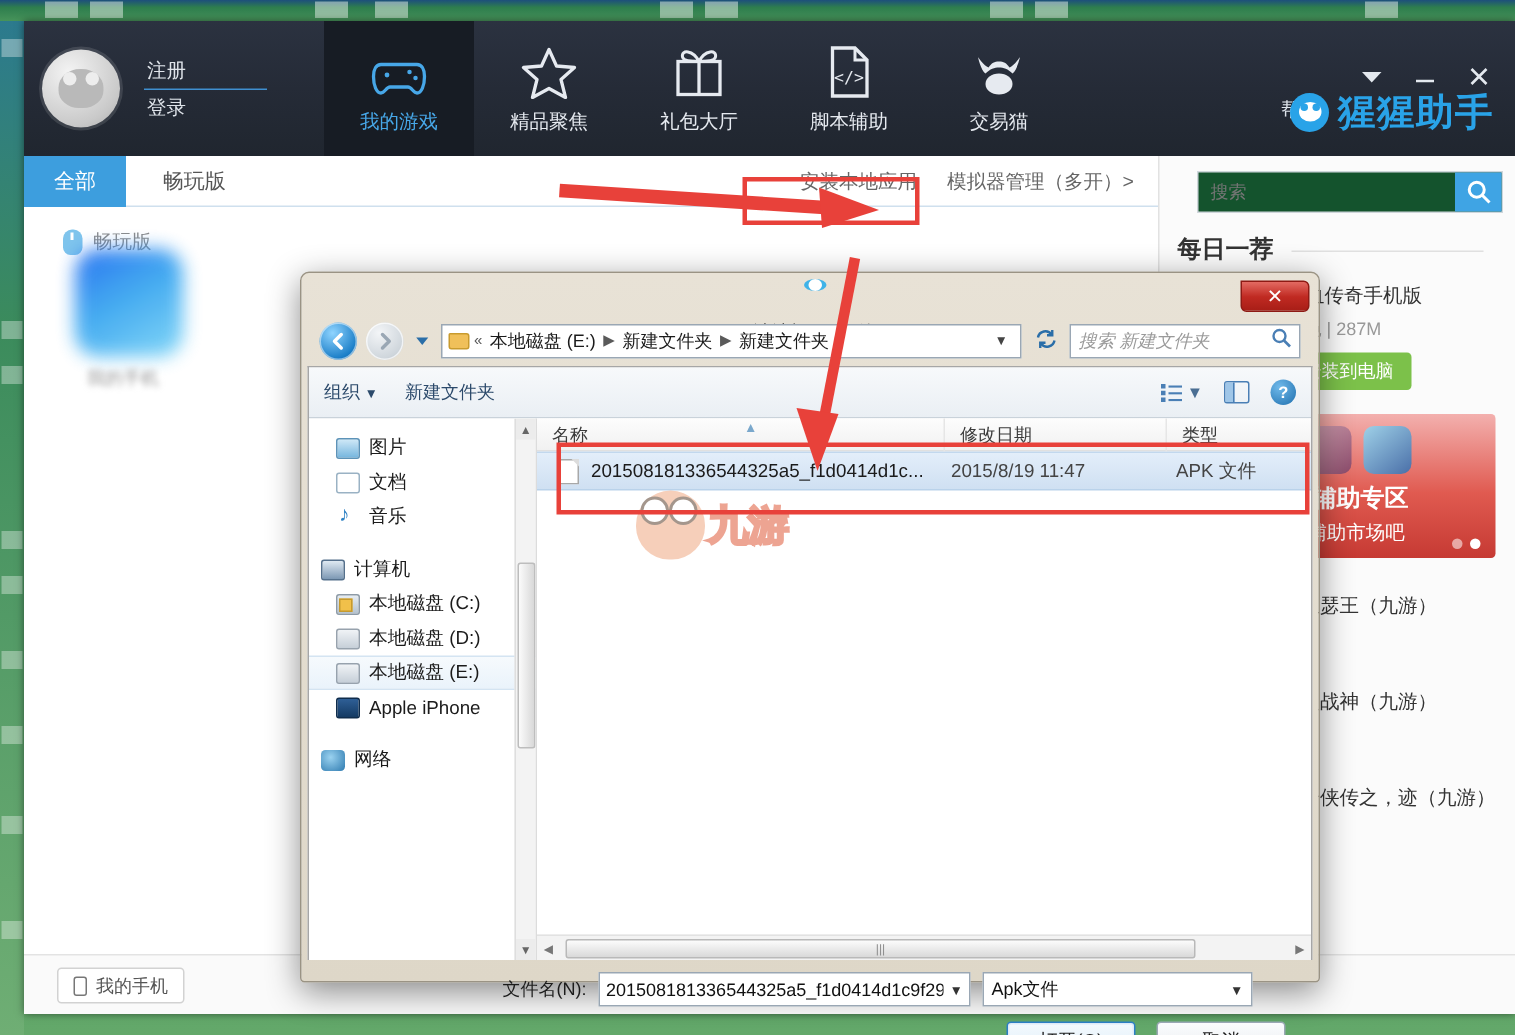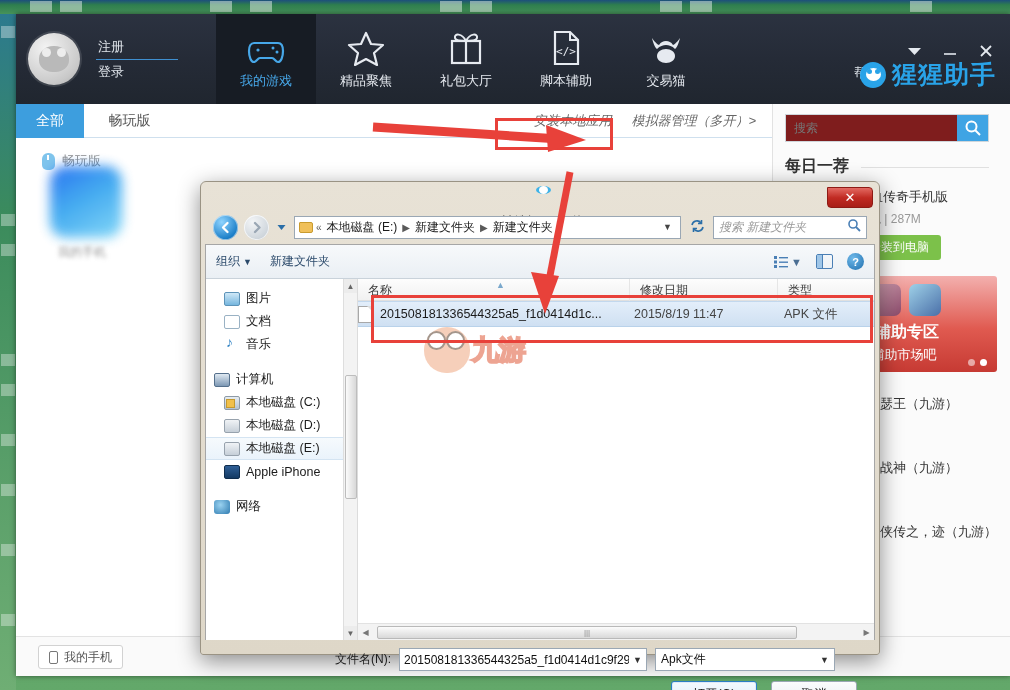--- a/index.html
+++ b/index.html
@@ -114,40 +114,40 @@
 
   
   .tabs-row {
     position:relative; height: 34px; border-bottom:1px solid #cfe0ee; background:#fff;
   }
   .tab {
     display:inline-flex; align-items:center; justify-content:center;
     height: 34px; padding: 0 20px; font-size:14px; color:#555; cursor:pointer;
   }
   .tab.active { background:#3d9ede; color:#fff; }
-  .right-tabs { position:absolute; right: 6px; top:0; height:34px; display:flex; align-items:center;font-style:italic; }
+  .right-tabs { position:absolute; right: 6px; top:0; height:34px; display:flex; align-items:center; }
   .right-tabs .rtab { font-size:13px; color:#666; padding: 0 10px; cursor:pointer; }
 
   .subhead { padding: 14px 0 0 26px; display:flex; align-items:center; gap:7px; color:#8b8b8b; font-size:13px;}
   .subhead .mouse-ico { width:13px; height:17px; border-radius:6px 6px 5px 5px; background:#7fc4ec; position:relative;}
   .subhead .mouse-ico:after{content:"";position:absolute;left:5px;top:2px;width:2px;height:5px;background:#fff;}
 
   .game-tile {
     position:absolute; left: 34px; top: 62px; width: 72px; height: 72px;
     border-radius: 16px;
     background: linear-gradient(150deg,#1f6bf0 0%, #3aa6f0 45%, #7fd6f7 100%);
     filter: blur(6px);
     opacity:.95;
   }
   .tile-label { position:absolute; left:42px; top:140px; font-size:12px; color:#999; filter: blur(2px);}
 
   
   .side-search {
-    position:absolute; left: 12px; top: 10px; width: 204px; height: 28px;
-    border:1px solid #cfd6db; background:#7f1d1d; display:flex;justify-content:flex-end;
+    position:absolute; left: 25px; top: 10px; width: 204px; height: 28px;
+    border:1px solid #cfd6db; background:#14532d; display:flex;justify-content:flex-end;
   }
   .side-search input {
     flex:1; border:0; outline:0; padding: 0 8px; font-size:12px; color:#999;
     font-family: inherit; background:transparent;
   }
   .side-search .sbtn {
     width: 36px; background:#3fa4e4; display:flex; align-items:center; justify-content:center; cursor:pointer;
   }
   .side-title { position:absolute; left:12px; top: 52px; font-size:16px; color:#333; font-weight:bold;}
   .side-title .rule { position:absolute; left: 76px; top: 11px; width: 128px; height:1px; background:#e0e0e0;}
@@ -298,21 +298,21 @@
   .colhead .c.date { width: 148px; }
   .colhead .c.type { flex:1; border-right:none;}
   .colhead .sortmark { position:absolute; left: 138px; top:-5px; color:#7aa8cc; font-size:9px;}
 
   .filerow {
     height: 26px; display:flex; align-items:center;
     background: linear-gradient(180deg,#e3eefa,#cfe0f2);
     border-top:1px solid #c2d8ee; border-bottom:1px solid #b9d2ea;
     font-size:12.5px; color:#1b1b1b;
   }
-  .filerow .fname { width: 272px; display:flex; align-items:center; gap:8px; overflow:hidden; white-space:nowrap;}
+  .filerow .fname { width: 272px; display:flex; align-items:center; gap:8px; padding-left: 14px; overflow:hidden; white-space:nowrap;}
   .filerow .fdate { width: 148px; color:#444; padding-left:4px;}
   .filerow .ftype { flex:1; color:#444; padding-left:6px;}
   .fileico { width:14px;height:17px;background:#fff;border:1px solid #a8a8a8; position:relative; flex:0 0 14px;}
   .fileico:after{content:"";position:absolute;right:-1px;top:-1px;border-left:5px solid transparent;border-top:5px solid #dcdcdc;}
 
   .hscroll {
     position:absolute; left:0; right:0; bottom:0; height: 17px;
     background:#f3f3f3; border-top:1px solid #e2e2e2; display:flex; align-items:center;
   }
   .hscroll .arw { width:15px; text-align:center; font-size:8px; color:#777;}

